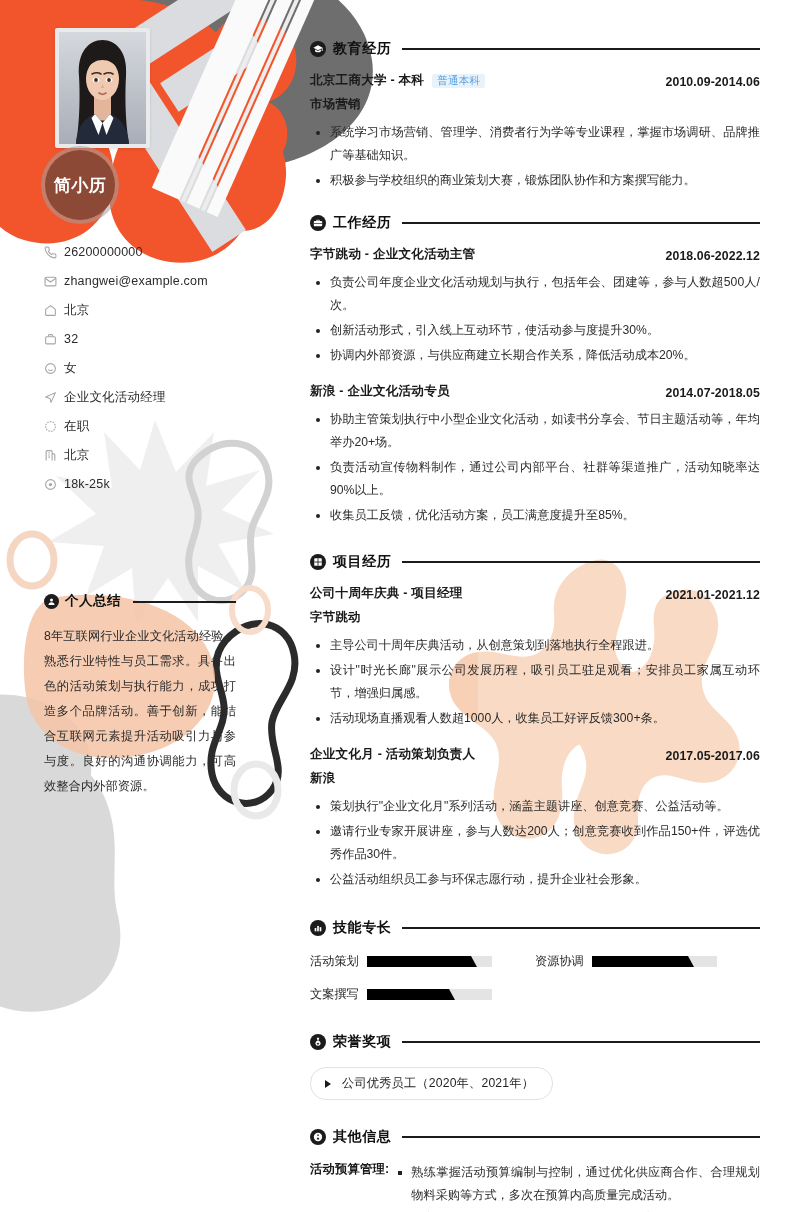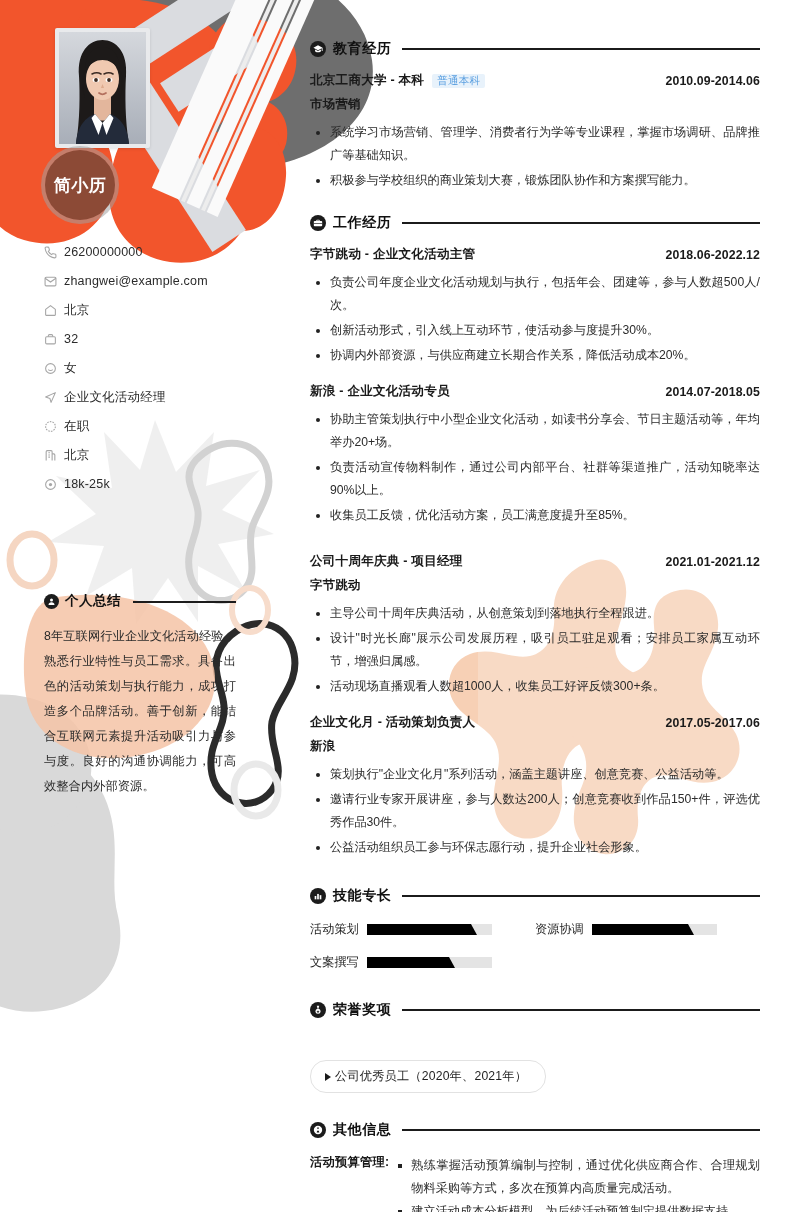--- a/index.html
+++ b/index.html
@@ -48,39 +48,39 @@
   .main { position:absolute; left:310px; top:0; width:450px; }
 
   .sec { margin-bottom:0; }
   .sec-head { display:flex; align-items:center; gap:7px; padding-top:0; }
   .sec-ic { width:16px; height:16px; border-radius:50%; background:#1b1b1b; flex:0 0 16px; display:flex; align-items:center; justify-content:center; }
   .sec-ic svg { display:block; }
   .sec-title { font-size:14px; font-weight:700; color:#111; letter-spacing:.6px; white-space:nowrap; }
   .sec-line { flex:1; height:1.4px; background:#1b1b1b; margin-left:4px; }
 
   .entry { margin-top:14px; }
-  .entry-top { display:flex; align-items:center; justify-content:space-between; gap:8px; }
+  .entry-top { display:flex; align-items:flex-end; justify-content:space-between; gap:8px; }
   .entry-left { display:flex; align-items:center; gap:8px; font-size:12.6px; font-weight:700; color:#1a1a1a; letter-spacing:.2px; }
   .tag { font-size:10.5px; font-weight:400; color:#5a9fe0; background:#e8f2fb; padding:0 5px; border-radius:2px; letter-spacing:.3px; }
   .entry-date { font-size:12.3px; font-weight:700; color:#1a1a1a; white-space:nowrap; letter-spacing:.1px; }
   .entry-sub { font-size:12.4px; font-weight:700; color:#1a1a1a; margin-top:7px; letter-spacing:.3px; }
 
   ul.bullets { list-style:none; margin-top:8px; }
   ul.bullets li { position:relative; padding-left:20px; font-size:12.2px; line-height:23px; color:#2b2b2b; margin-bottom:2px; text-align:justify; }
   ul.bullets li::before { content:""; position:absolute; left:6px; top:9.5px; width:4px; height:4px; background:#222; border-radius:50%; }
 
   
   .skills-grid { display:flex; flex-wrap:wrap; margin-top:16px; row-gap:16px; }
   .skill { width:50%; display:flex; align-items:center; gap:8px; }
   .skill-label { font-size:12.2px; color:#1f1f1f; font-weight:400; white-space:nowrap; }
   .bar-wrap { position:relative; width:125px; height:11px; background:#e4e4e4; overflow:hidden; }
 
   
   .chip-row { margin-top:16px; }
-  .chip { display:inline-flex; align-items:center; gap:4px; border:1px solid #e2e2e2; border-radius:16px; padding:7px 18px 7px 14px; background:#fff;margin-top:25px; }
+  .chip { display:inline-flex; align-items:center; gap:11px; border:1px solid #e2e2e2; border-radius:16px; padding:7px 18px 7px 14px; background:#fff; }
   .chip .tri { width:0;height:0;border-left:6px solid #1b1b1b;border-top:4.5px solid transparent;border-bottom:4.5px solid transparent; }
   .chip .tx { font-size:12.2px; color:#1f1f1f; letter-spacing:.2px; }
 
   
   .other-row { display:flex; margin-top:15px; gap:4px; }
   .other-key { font-size:12.3px; font-weight:700; color:#1a1a1a; white-space:nowrap; padding-top:0px; letter-spacing:.2px; }
   .other-val { flex:1; }
   .other-val ul { list-style:none; }
   .other-val li { position:relative; padding-left:18px; font-size:12.2px; line-height:23px; color:#2b2b2b; text-align:justify; }
   .other-val li::before { content:""; position:absolute; left:5px; top:9.5px; width:4px; height:4px; background:#222; }
@@ -368,20 +368,31 @@
         </div>
         <ul class="bullets">
           <li>协助主管策划执行中小型企业文化活动，如读书分享会、节日主题活动等，年均举办20+场。</li>
           <li>负责活动宣传物料制作，通过公司内部平台、社群等渠道推广，活动知晓率达90%以上。</li>
           <li>收集员工反馈，优化活动方案，员工满意度提升至85%。</li>
         </ul>
       </div>
     </div>
 
     <div class="sec" style="margin-top:26px;">
+      <div class="sec-head">
+        <span class="sec-ic">
+          <svg width="10" height="10" viewBox="0 0 24 24" fill="#fff">
+              <rect x="3" y="3" width="18" height="18" rx="2"></rect>
+              <rect x="11" y="3" width="2" height="18" fill="#1b1b1b"></rect>
+              <rect x="3" y="11" width="18" height="2" fill="#1b1b1b"></rect>
+            </svg>
+        </span>
+        <span class="sec-title">项目经历</span>
+        <span class="sec-line"></span>
+      </div>
 
       <div class="entry">
         <div class="entry-top">
           <span class="entry-left">公司十周年庆典 - 项目经理</span>
           <span class="entry-date">2021.01-2021.12</span>
         </div>
         <div class="entry-sub">字节跳动</div>
         <ul class="bullets">
           <li>主导公司十周年庆典活动，从创意策划到落地执行全程跟进。</li>
           <li>设计"时光长廊"展示公司发展历程，吸引员工驻足观看；安排员工家属互动环节，增强归属感。</li>

